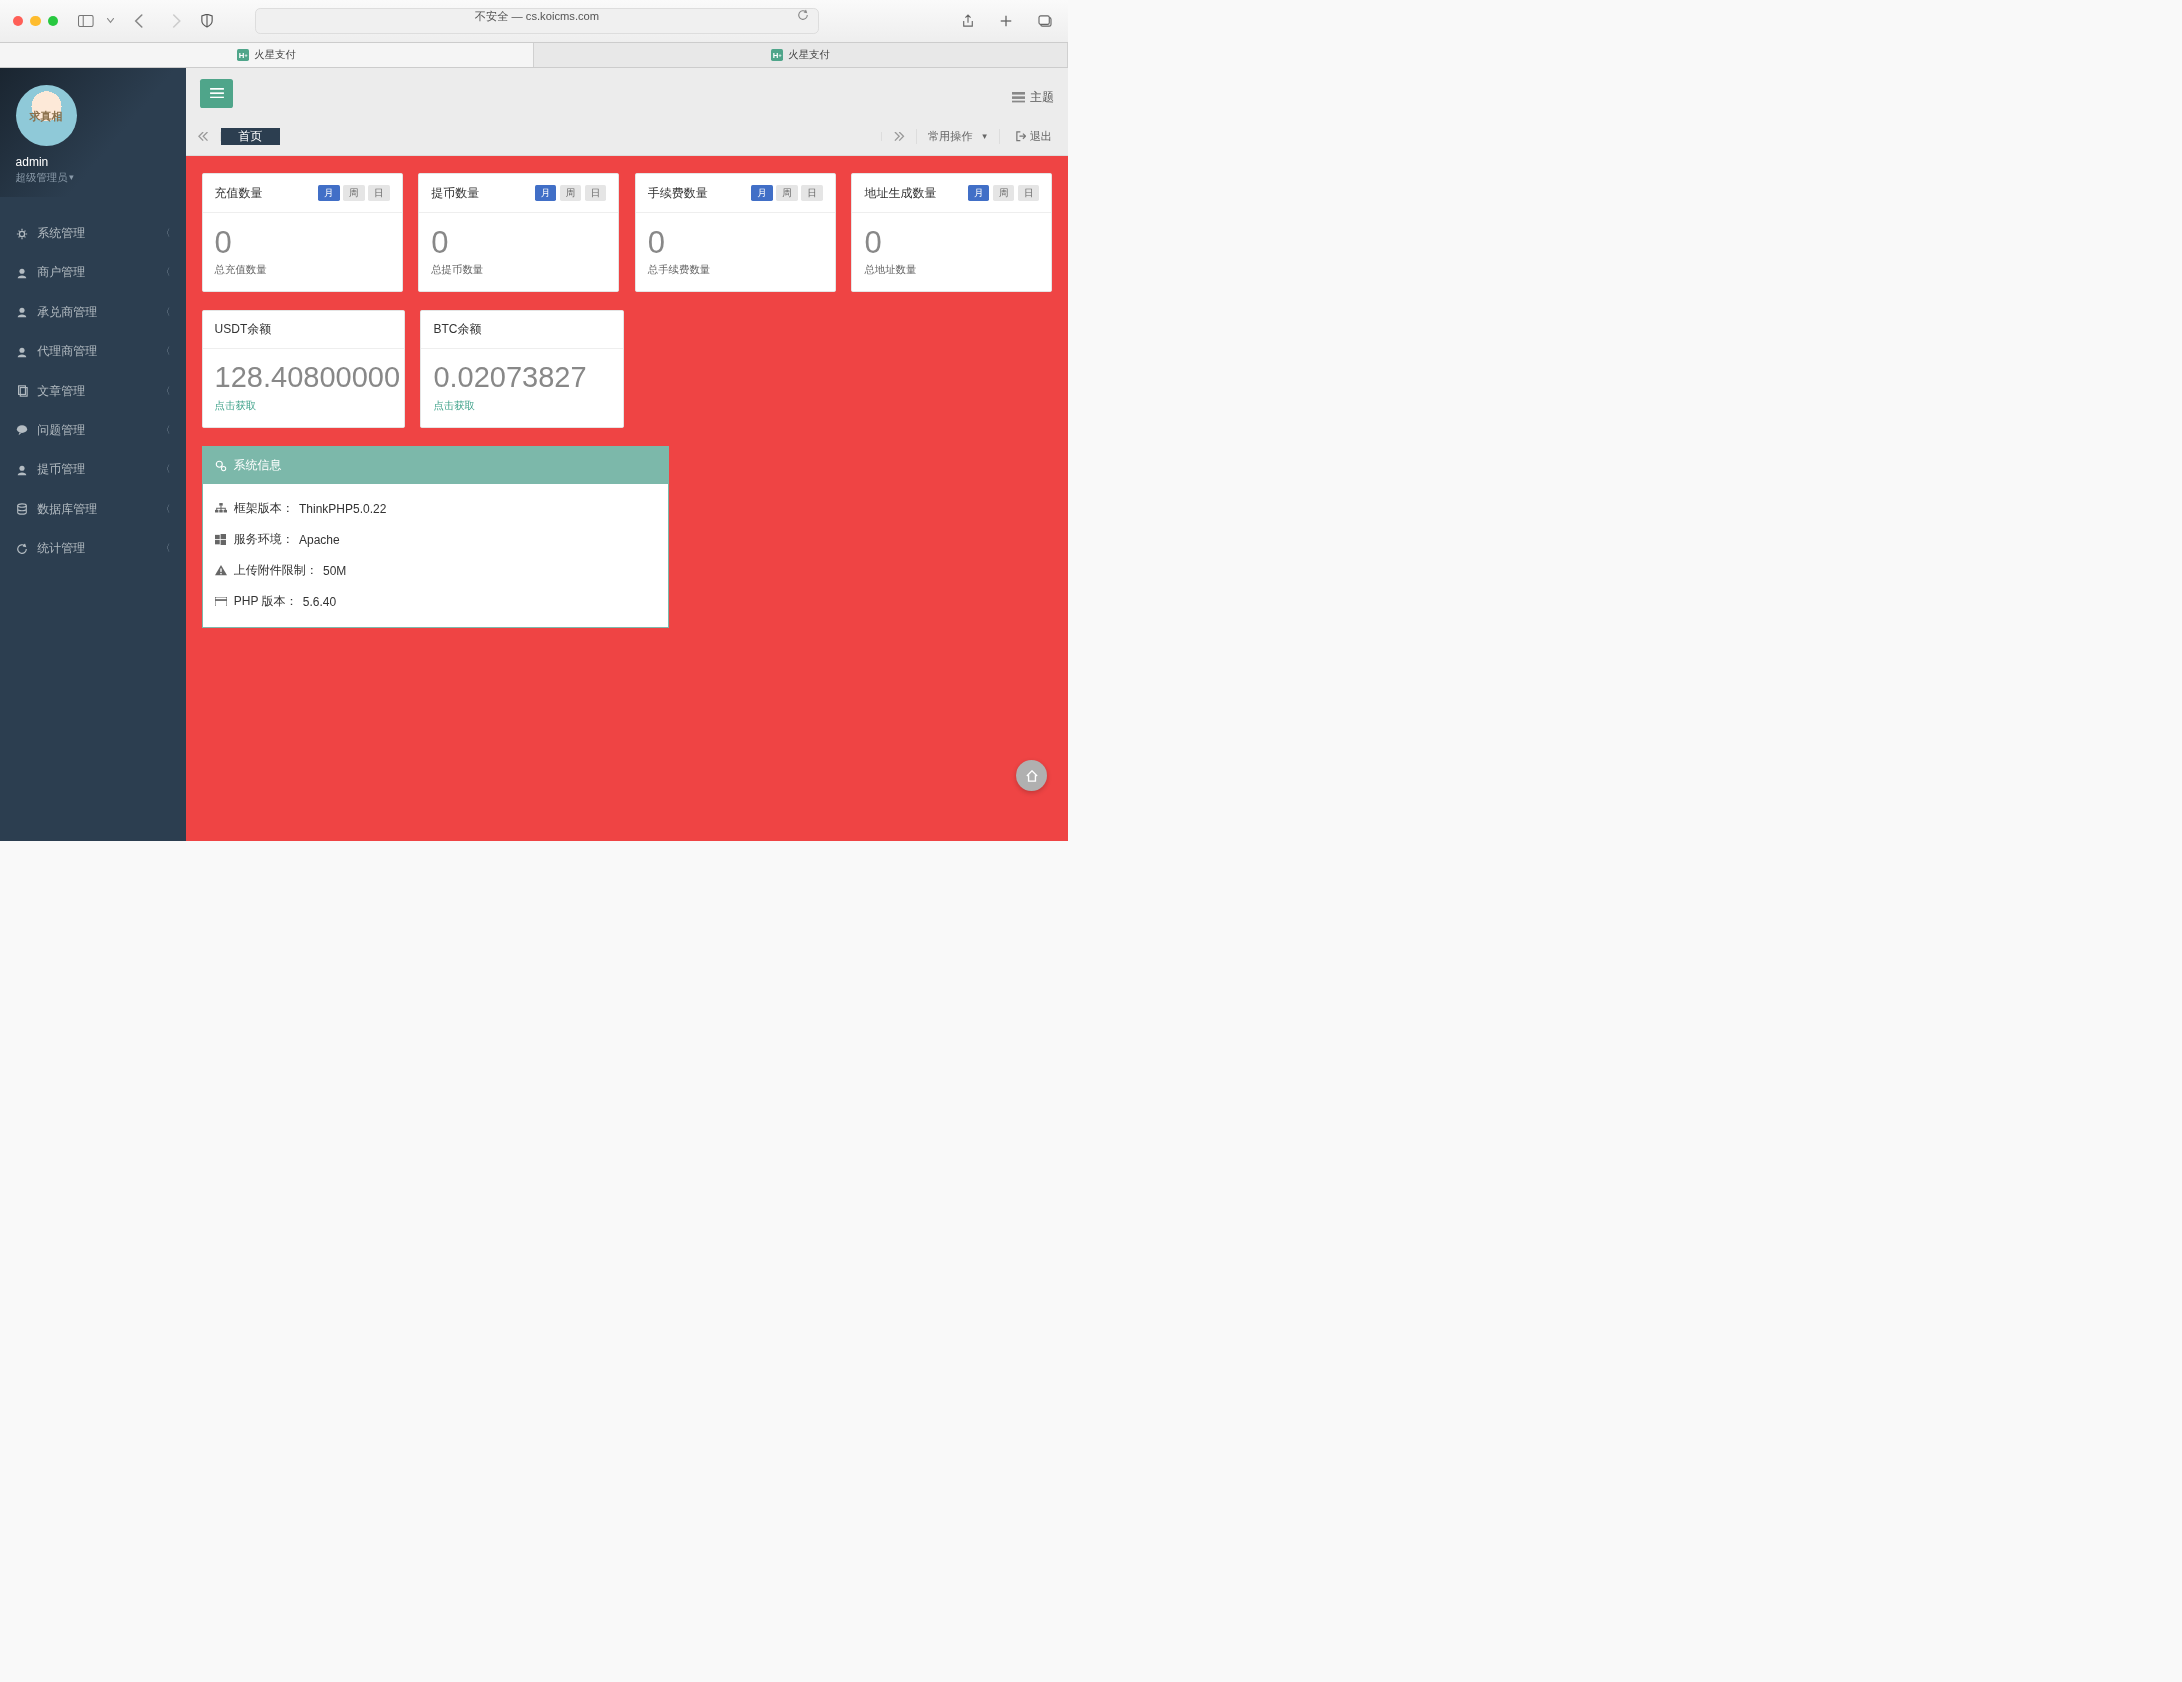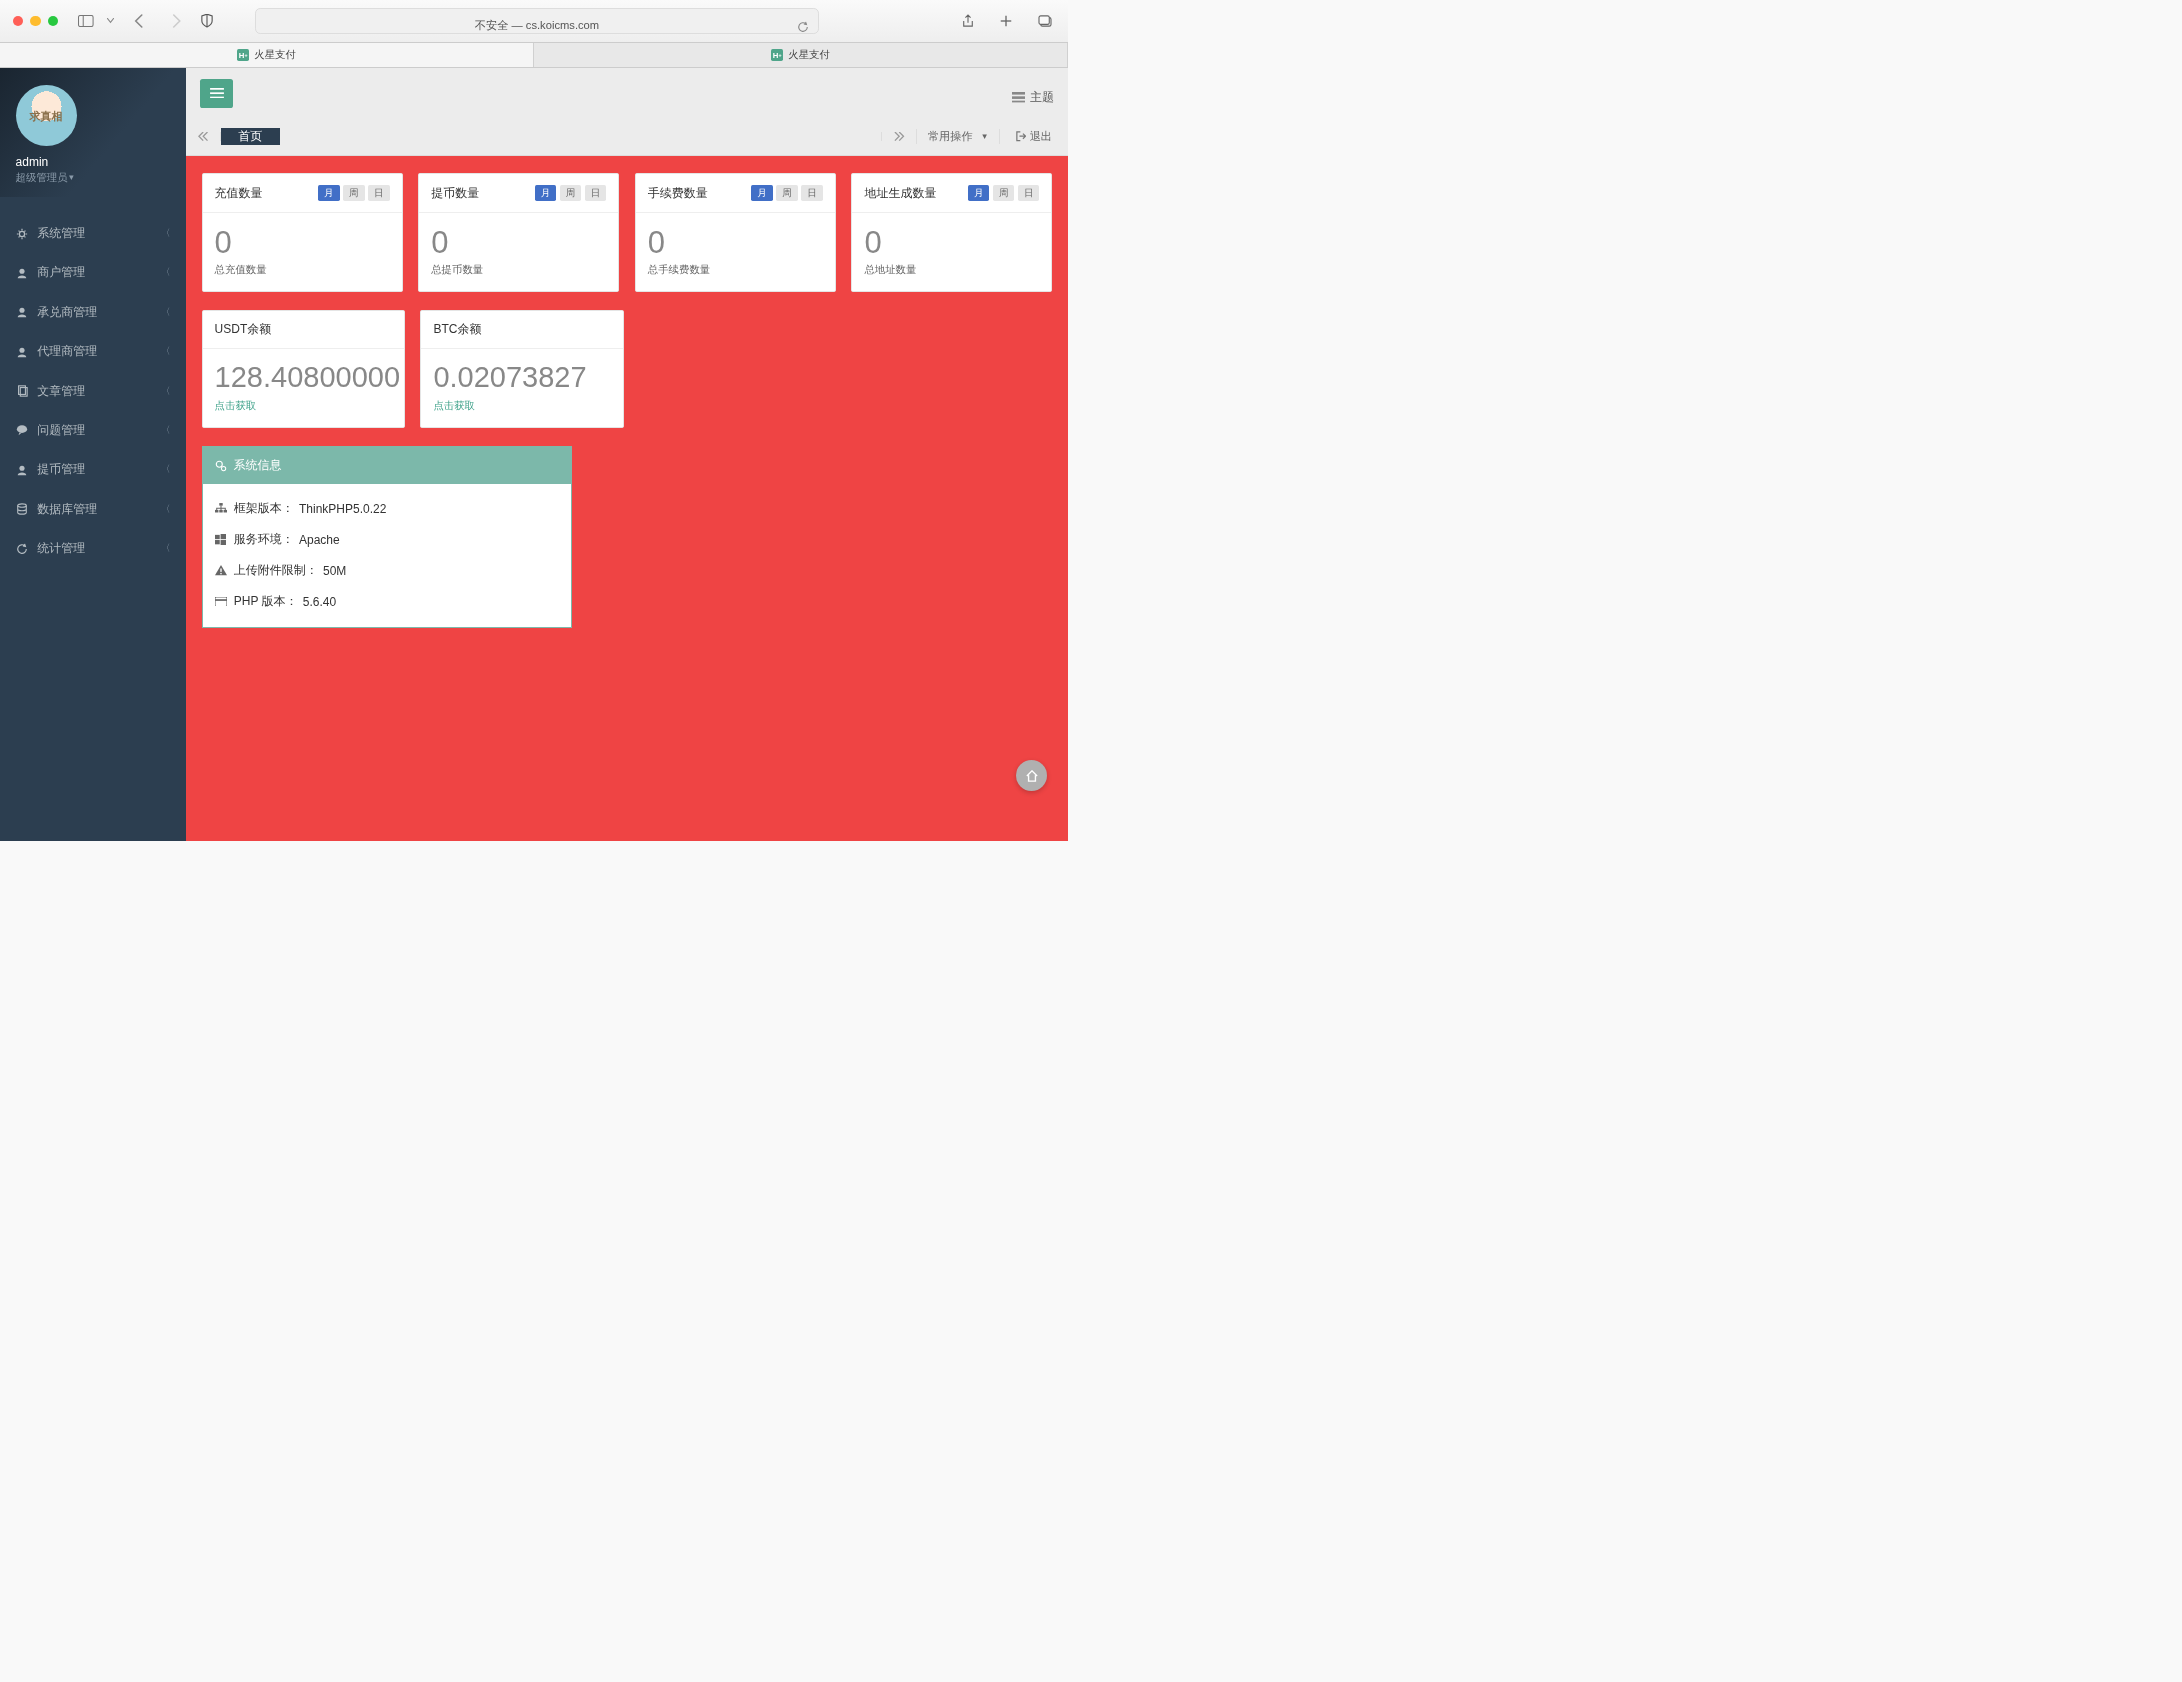--- a/index.html
+++ b/index.html
@@ -7,21 +7,21 @@
 
 
 .safari-chrome { height: 43px; background: linear-gradient(#fafafa,#eee); border-bottom: 0.9px solid #ccc; display: flex; align-items: center; padding: 0 13px; gap: 8.6px; }
 .traffic-lights { display: flex; gap: 7px; margin-right: 8.6px; }
 .tl { width: 10.4px; height: 10.4px; border-radius: 50%; }
 .tl.red { background: #ff5f57; }
 .tl.yellow { background: #febc2e; }
 .tl.green { background: #28c840; }
 .safari-btn { color: #777; display: flex; align-items: center; justify-content: center; width: 21px; height: 21px; }
 .nav-arrows { display: flex; gap: 17.3px; margin-left:4.3px; }
-.url-bar { flex: 1; background: #f0f0f0; border: 0.9px solid #ddd; border-radius: 5.2px; height: 26px; display: flex; align-items: flex-end; justify-content: center; position: relative; margin: 0 130px 0 26px; }
+.url-bar { flex: 1; background: #f0f0f0; border: 0.9px solid #ddd; border-radius: 5.2px; height: 26px; display: flex; align-items: flex-start; justify-content: center; position: relative; margin: 0 130px 0 26px; }
 .url-text { color: #555; font-size: 11.2px; }
 .reload { position: absolute; right: 8.6px; color: #888; }
 .safari-right { display: flex; gap: 17.3px; color: #666; }
 
 
 .tab-bar { height: 25px; background: #e8e8e8; border-bottom: 0.9px solid #ccc; display: flex; }
 .tab { flex: 1; display: flex; align-items: center; justify-content: center; gap: 5.2px; border-right: 0.9px solid #d0d0d0; font-size: 10.4px; color: #444; }
 .tab.active { background: #f5f5f5; }
 .tab-icon { width: 12px; height: 12px; background: #4fa58a; border-radius: 1.7px; display: inline-flex; align-items: center; justify-content: center; color: #fff; font-size: 7.8px; font-weight: bold; }
 
@@ -69,21 +69,21 @@
 .pt.active { background: #416fc7; color: #fff; }
 .card-body { padding: 14px 12px; }
 .big-num { font-size: 31px; color: #888; font-weight: 300; line-height: 1; }
 .big-num.huge { font-size: 29px; color: #888; letter-spacing: 0;}
 .sub-label { font-size: 10.4px; color: #666; margin-top: 5.2px; }
 .link-green { font-size: 10.4px; color: #3fa28a; margin-top: 7px; display: inline-block;}
 
 .balance-card .card-header { border-bottom: 0.9px solid #eee; }
 
 
-.sysinfo-card { width: 370px; border: 0.9px solid #7cb8aa; margin-top: 3.5px;}
+.sysinfo-card { width: 467px; border: 0.9px solid #7cb8aa; margin-top: 3.5px;}
 .sysinfo-header { background: #7cb8aa; color: #fff; padding: 10.4px 12px; display: flex; align-items: center; gap: 7px; font-size: 12px; }
 .sysinfo-body { background: #fff; padding: 8.6px 12px 10.4px; }
 .sysinfo-row { display: flex; align-items: center; gap: 5.2px; padding: 7px 0; color: #333; font-size: 12px; }
 .sysinfo-row .si-icon { width: 14px; color: #666; }
 
 
 .footer { padding: 12px 15.6px; text-align: right; font-size: 11.2px; color: #555; background: #f0f0f0; border-top: 0.9px solid #e0e0e0;}
 
 
 .fab { position: absolute; right: 21px; bottom: 50px; width: 31px; height: 31px; border-radius: 50%; background: #b0b0b0; color: #fff; display: flex; align-items: center; justify-content: center; box-shadow: 0 1.7px 5.2px rgba(0,0,0,.2); }

